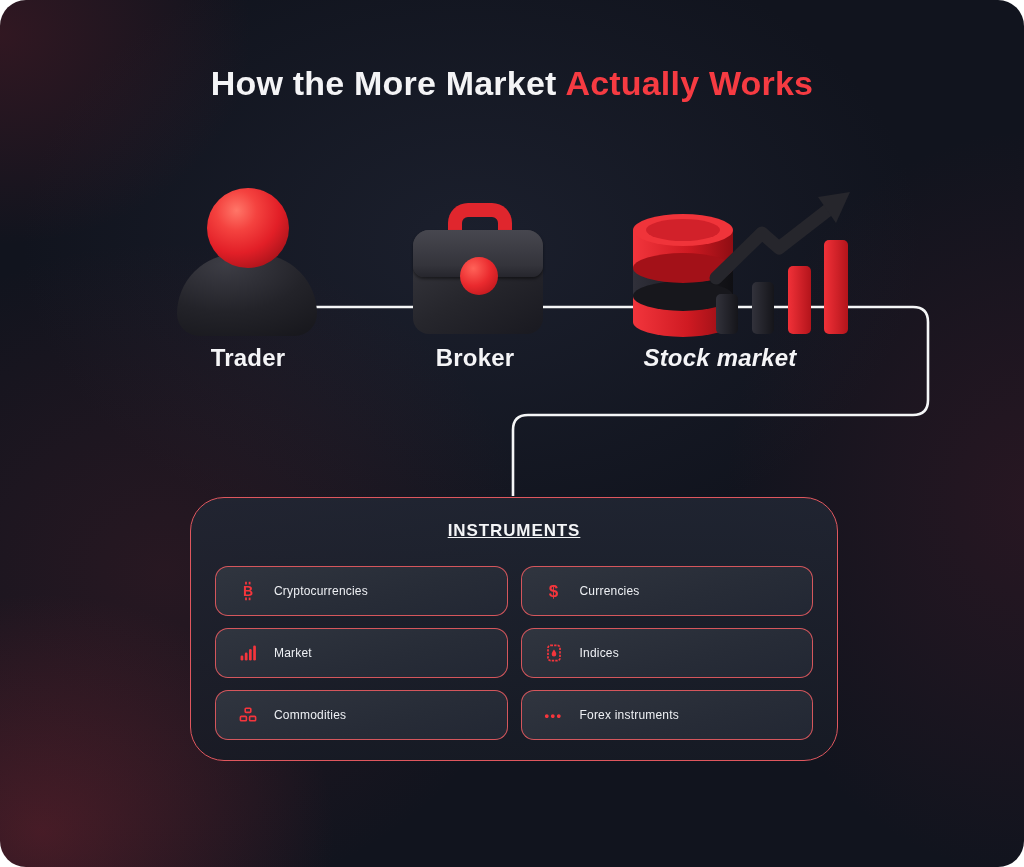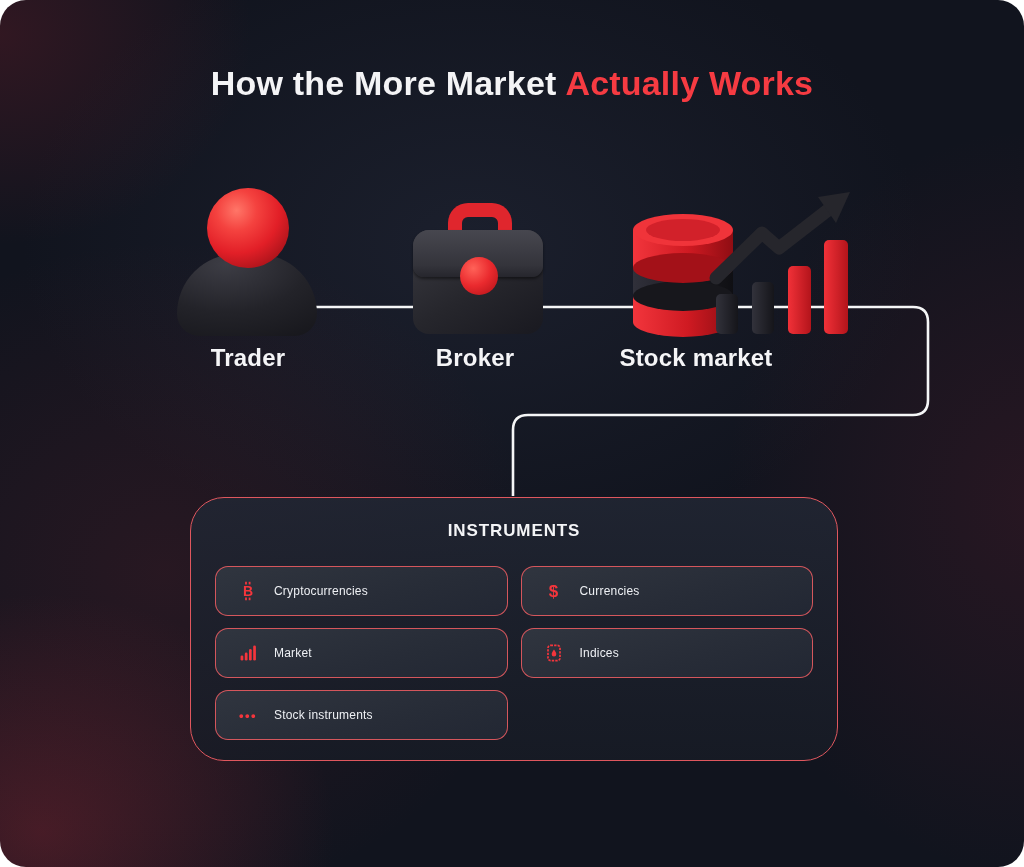--- a/index.html
+++ b/index.html
@@ -38,28 +38,28 @@
   .broker .b-clasp{position:absolute;left:47px;top:57px;width:38px;height:38px;border-radius:50%;
     background:radial-gradient(circle at 35% 30%, #ff6258 0%, #ea2a2e 48%, #ae1016 100%);}
 
   
   .stock{position:absolute;left:628px;top:182px;z-index:2;}
 
   .node-label{position:absolute;z-index:3;color:#f5f5f7;font-size:24px;font-weight:700;
     letter-spacing:.2px;text-align:center;}
   .lbl-trader{left:168px;top:344px;width:160px;}
   .lbl-broker{left:395px;top:344px;width:160px;}
-  .lbl-stock{left:586px;top:344px;width:220px;}
+  .lbl-stock{left:610px;top:344px;width:220px;font-style:italic;}
 
   
   .panel{position:absolute;left:190px;top:497px;width:648px;height:264px;box-sizing:border-box;
     z-index:2;border:1.6px solid #df575e;border-radius:34px;
     background:linear-gradient(180deg, rgba(33,38,51,.88) 0%, rgba(23,27,37,.88) 100%);}
   .panel-title{margin:23px 0 0;text-align:center;color:#f4f5f7;font-size:17px;font-weight:700;
-    letter-spacing:.9px;}
+    letter-spacing:.9px;text-decoration:underline;}
   .grid{position:absolute;left:24px;right:24px;top:68px;display:grid;
     grid-template-columns:1fr 1fr;column-gap:13px;row-gap:12px;}
   .chip{height:50px;box-sizing:border-box;display:flex;align-items:center;gap:15px;padding-left:21px;
     border:1.3px solid rgba(228,90,96,.92);border-radius:13px;
     background:linear-gradient(165deg,#30353f 0%,#272c37 60%,#222733 100%);}
   .chip .ic{width:22px;display:flex;justify-content:center;align-items:center;color:#f5353c;}
   .chip .glyph{font-size:17px;font-weight:700;line-height:1;}
   .chip .glyph-dots{font-size:13px;font-weight:700;letter-spacing:1.5px;line-height:1;}
   .chip .lbl{color:#eef0f4;font-size:12px;font-weight:400;letter-spacing:.2px;}
 </style>
@@ -173,22 +173,32 @@
       <div class="chip">
         <span class="ic">
           <svg width="18" height="20" viewBox="0 0 18 20">
             <rect x="3" y="2.4" width="12" height="15.2" rx="2.6" fill="none" stroke="#f5353c" stroke-width="1.7" stroke-dasharray="2.4 1.1"></rect>
             <path d="M9 6.6 C10.6 8.8 11.3 9.9 11.3 11.2 A2.3 2.3 0 1 1 6.7 11.2 C6.7 9.9 7.4 8.8 9 6.6 Z" fill="#f5353c"></path>
           </svg>
         </span>
         <span class="lbl">Indices</span>
       </div>
 
+      <div class="chip">
+        <span class="ic">
+          <svg width="18" height="16" viewBox="0 0 18 16">
+            <rect x="6.2" y="1.2" width="5.6" height="4.2" rx="0.9" fill="none" stroke="#f5353c" stroke-width="1.6"></rect>
+            <rect x="1.4" y="9.4" width="6" height="4.4" rx="0.9" fill="none" stroke="#f5353c" stroke-width="1.6"></rect>
+            <rect x="10.6" y="9.4" width="6" height="4.4" rx="0.9" fill="none" stroke="#f5353c" stroke-width="1.6"></rect>
+          </svg>
+        </span>
+        <span class="lbl">Commodities</span>
+      </div>
 
       <div class="chip">
         <span class="ic glyph-dots">•••</span>
-        <span class="lbl">Stock instruments</span>
+        <span class="lbl">Forex instruments</span>
       </div>
 
     </div>
   </section>
 
 </div>
 
 </body></html>

